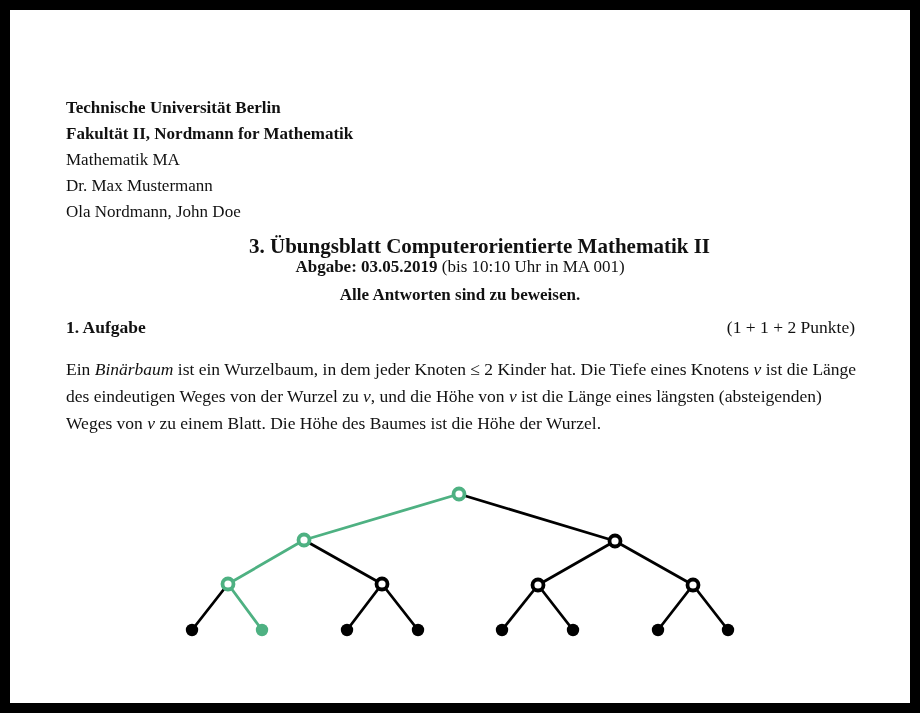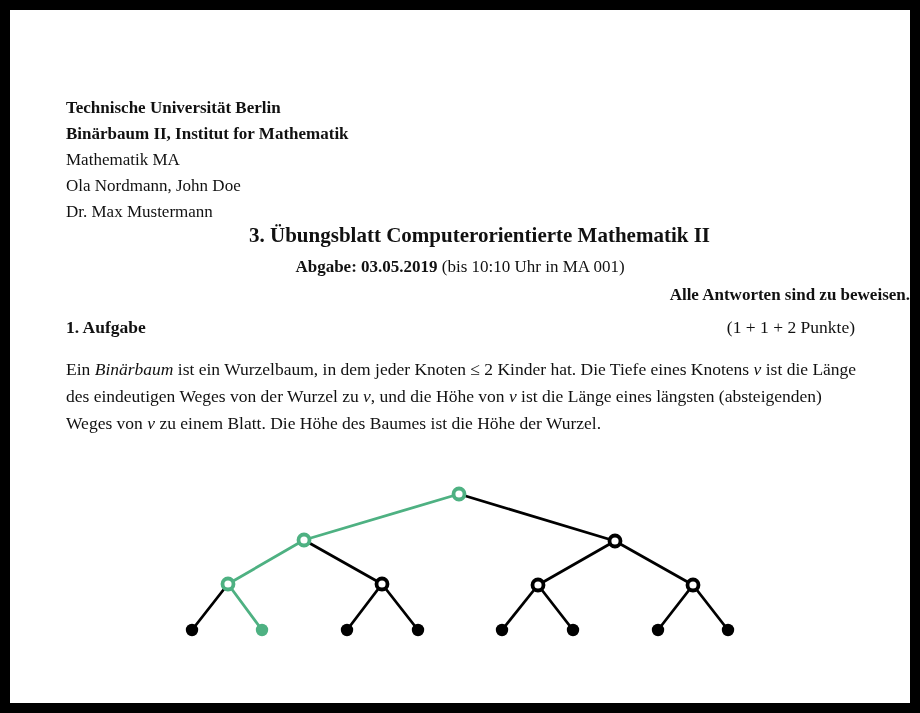--- a/index.html
+++ b/index.html
@@ -21,32 +21,32 @@
   .header-left {
     left: 56px; top: 52px;
     font-size: 17px; line-height: 26px; margin-top: 33px;
   }
   .header-right {
     right: 55px; top: 52px;
     font-size: 17px; line-height: 26px;
     text-align: right;
   }
   .doc-title {
-    left: 0; right: 0; top: 213px;
+    left: 0; right: 0; top: 224px;
     text-align: center;
     font-size: 21px; font-weight: 700; padding-left: 39px;
   }
   .due-line {
     left: 0; right: 0; top: 247px;
     text-align: center;
     font-size: 17px;
   }
   .note-line {
     left: 0; right: 0; top: 275px;
-    text-align: right;
+    text-align: center;
     font-size: 17px; font-weight: 700;
   }
   .exercise-row {
     left: 56px; right: 55px; top: 307px;
     display: flex; justify-content: space-between; align-items: baseline;
     font-size: 17.5px;
   }
   .paragraph {
     left: 56px; top: 346px;
     width: 795px;
@@ -58,24 +58,24 @@
     width: 580px; height: 175px;
   }
 </style>
 </head>
 <body>
 
 <div class="page">
 
   <div class="abs header-left">
     <div class="bold">Technische Universität Berlin</div>
-    <div class="bold">Binärbaum II, Institut for Mathematik</div>
+    <div class="bold">Fakultät II, Nordmann for Mathematik</div>
     <div>Mathematik MA</div>
+    <div>Dr. Max Mustermann</div>
     <div>Ola Nordmann, John Doe</div>
-    <div>Dr. Max Mustermann</div>
   </div>
 
 
   <div class="abs doc-title">3. Übungsblatt Computerorientierte Mathematik II</div>
 
   <div class="abs due-line"><span class="bold">Abgabe: 03.05.2019</span><span> (bis 10:10 Uhr in MA 001)</span></div>
 
   <div class="abs note-line">Alle Antworten sind zu beweisen.</div>
 
   <div class="abs exercise-row">

